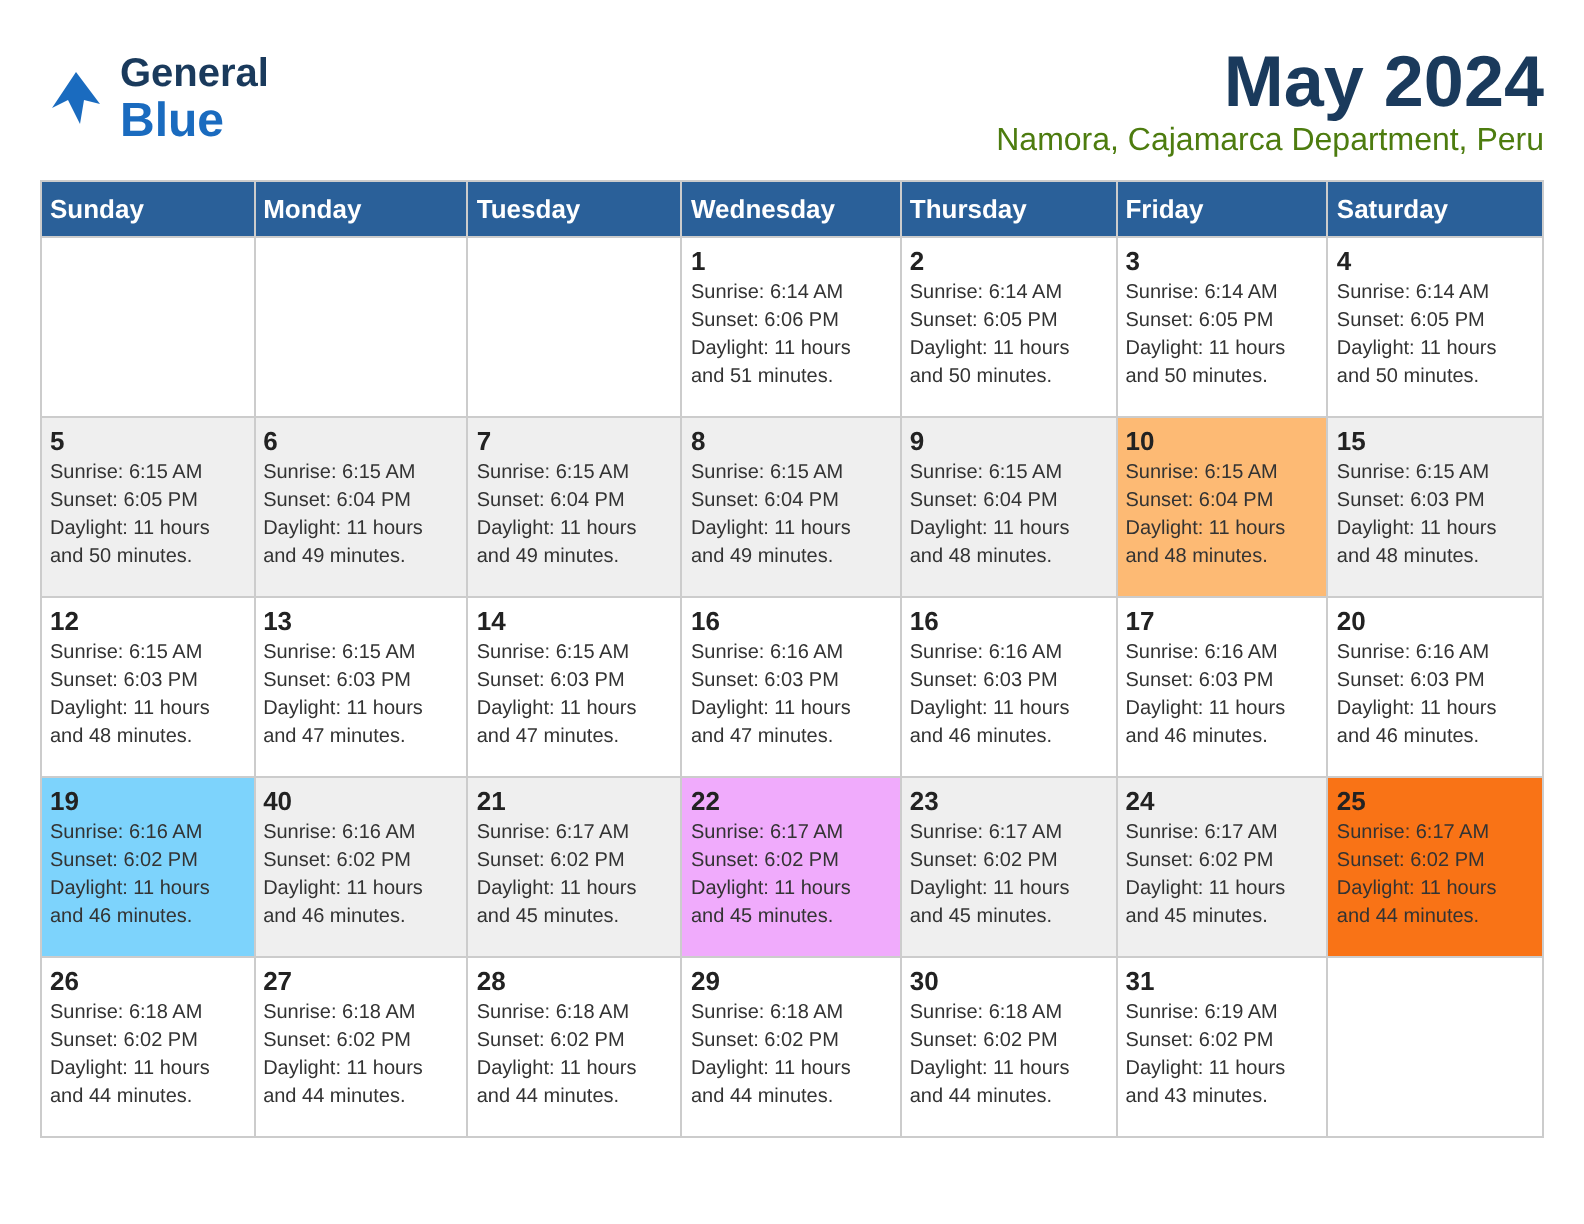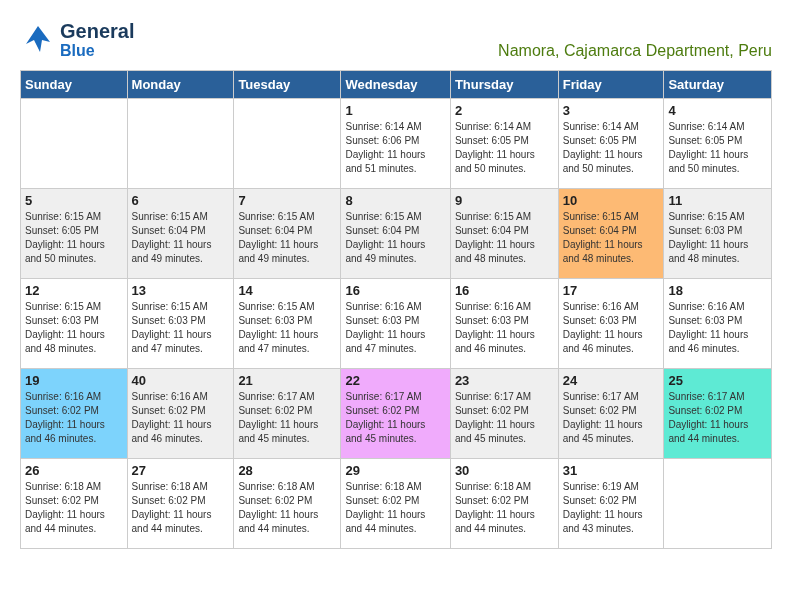--- a/index.html
+++ b/index.html
@@ -6,21 +6,21 @@
     body {
       font-family: Arial, sans-serif;
       background: #fff;
       width: 792px;
       min-height: 612px;
       padding: 20px;
     }
     .header {
       display: flex;
       justify-content: space-between;
-      align-items: flex-end;
+      align-items: center;
       margin-bottom: 10px;
     }
     .logo {
       display: flex;
       flex-direction: column;
       align-items: flex-start;
     }
     .title-block {
       text-align: right;
     }
@@ -79,25 +79,26 @@
   <div class="logo">
     <div style="display:flex;align-items:center;gap:4px;">
       <div style="position:relative;width:36px;height:36px;">
         
         <svg width="36" height="36" viewBox="0 0 36 36">
           <polygon points="18,4 30,20 22,18 20,30 14,18 6,22" fill="#1a6bbf"></polygon>
         </svg>
       </div>
       <div>
         <div style="font-size:20px;font-weight:bold;color:#1a3a5c;line-height:1.1;">General</div>
-        <div style="font-size:16px;font-weight:bold;color:#1a6bbf;line-height:1.1;">Blue</div>
+        <div style="font-size:24px;font-weight:bold;color:#1a6bbf;line-height:1.1;">Blue</div>
       </div>
     </div>
   </div>
   <div class="title-block">
+    <div class="month-title">May 2024</div>
     <div class="location">Namora, Cajamarca Department, Peru</div>
   </div>
 </div>
 
 <table class="calendar">
   <thead>
     <tr>
       <th>Sunday</th>
       <th>Monday</th>
       <th>Tuesday</th>
@@ -178,21 +179,21 @@
 and 48 minutes.</div>
         </td>
         <td style="background: #fdba74;">
           <div class="day-number">10</div>
           <div class="day-info" style="white-space: pre-line;">Sunrise: 6:15 AM
 Sunset: 6:04 PM
 Daylight: 11 hours
 and 48 minutes.</div>
         </td>
         <td style="background: rgb(239, 239, 239);">
-          <div class="day-number">11</div>
+          <div class="day-number">15</div>
           <div class="day-info" style="white-space: pre-line;">Sunrise: 6:15 AM
 Sunset: 6:03 PM
 Daylight: 11 hours
 and 48 minutes.</div>
         </td>
       </tr>
       <tr>
         <td>
           <div class="day-number">12</div>
           <div class="day-info" style="white-space: pre-line;">Sunrise: 6:15 AM
@@ -229,21 +230,21 @@
 and 46 minutes.</div>
         </td>
         <td>
           <div class="day-number">17</div>
           <div class="day-info" style="white-space: pre-line;">Sunrise: 6:16 AM
 Sunset: 6:03 PM
 Daylight: 11 hours
 and 46 minutes.</div>
         </td>
         <td>
-          <div class="day-number">18</div>
+          <div class="day-number">20</div>
           <div class="day-info" style="white-space: pre-line;">Sunrise: 6:16 AM
 Sunset: 6:03 PM
 Daylight: 11 hours
 and 46 minutes.</div>
         </td>
       </tr>
       <tr style="background: rgb(239, 239, 239);">
         <td style="background: #7dd3fc;">
           <div class="day-number">19</div>
           <div class="day-info" style="white-space: pre-line;">Sunrise: 6:16 AM
@@ -279,21 +280,21 @@
 Daylight: 11 hours
 and 45 minutes.</div>
         </td>
         <td style="background: rgb(239, 239, 239);">
           <div class="day-number">24</div>
           <div class="day-info" style="white-space: pre-line;">Sunrise: 6:17 AM
 Sunset: 6:02 PM
 Daylight: 11 hours
 and 45 minutes.</div>
         </td>
-        <td style="background: #5eead4;">
+        <td style="background: #f97316;">
           <div class="day-number">25</div>
           <div class="day-info" style="white-space: pre-line;">Sunrise: 6:17 AM
 Sunset: 6:02 PM
 Daylight: 11 hours
 and 44 minutes.</div>
         </td>
       </tr>
       <tr>
         <td>
           <div class="day-number">26</div>

